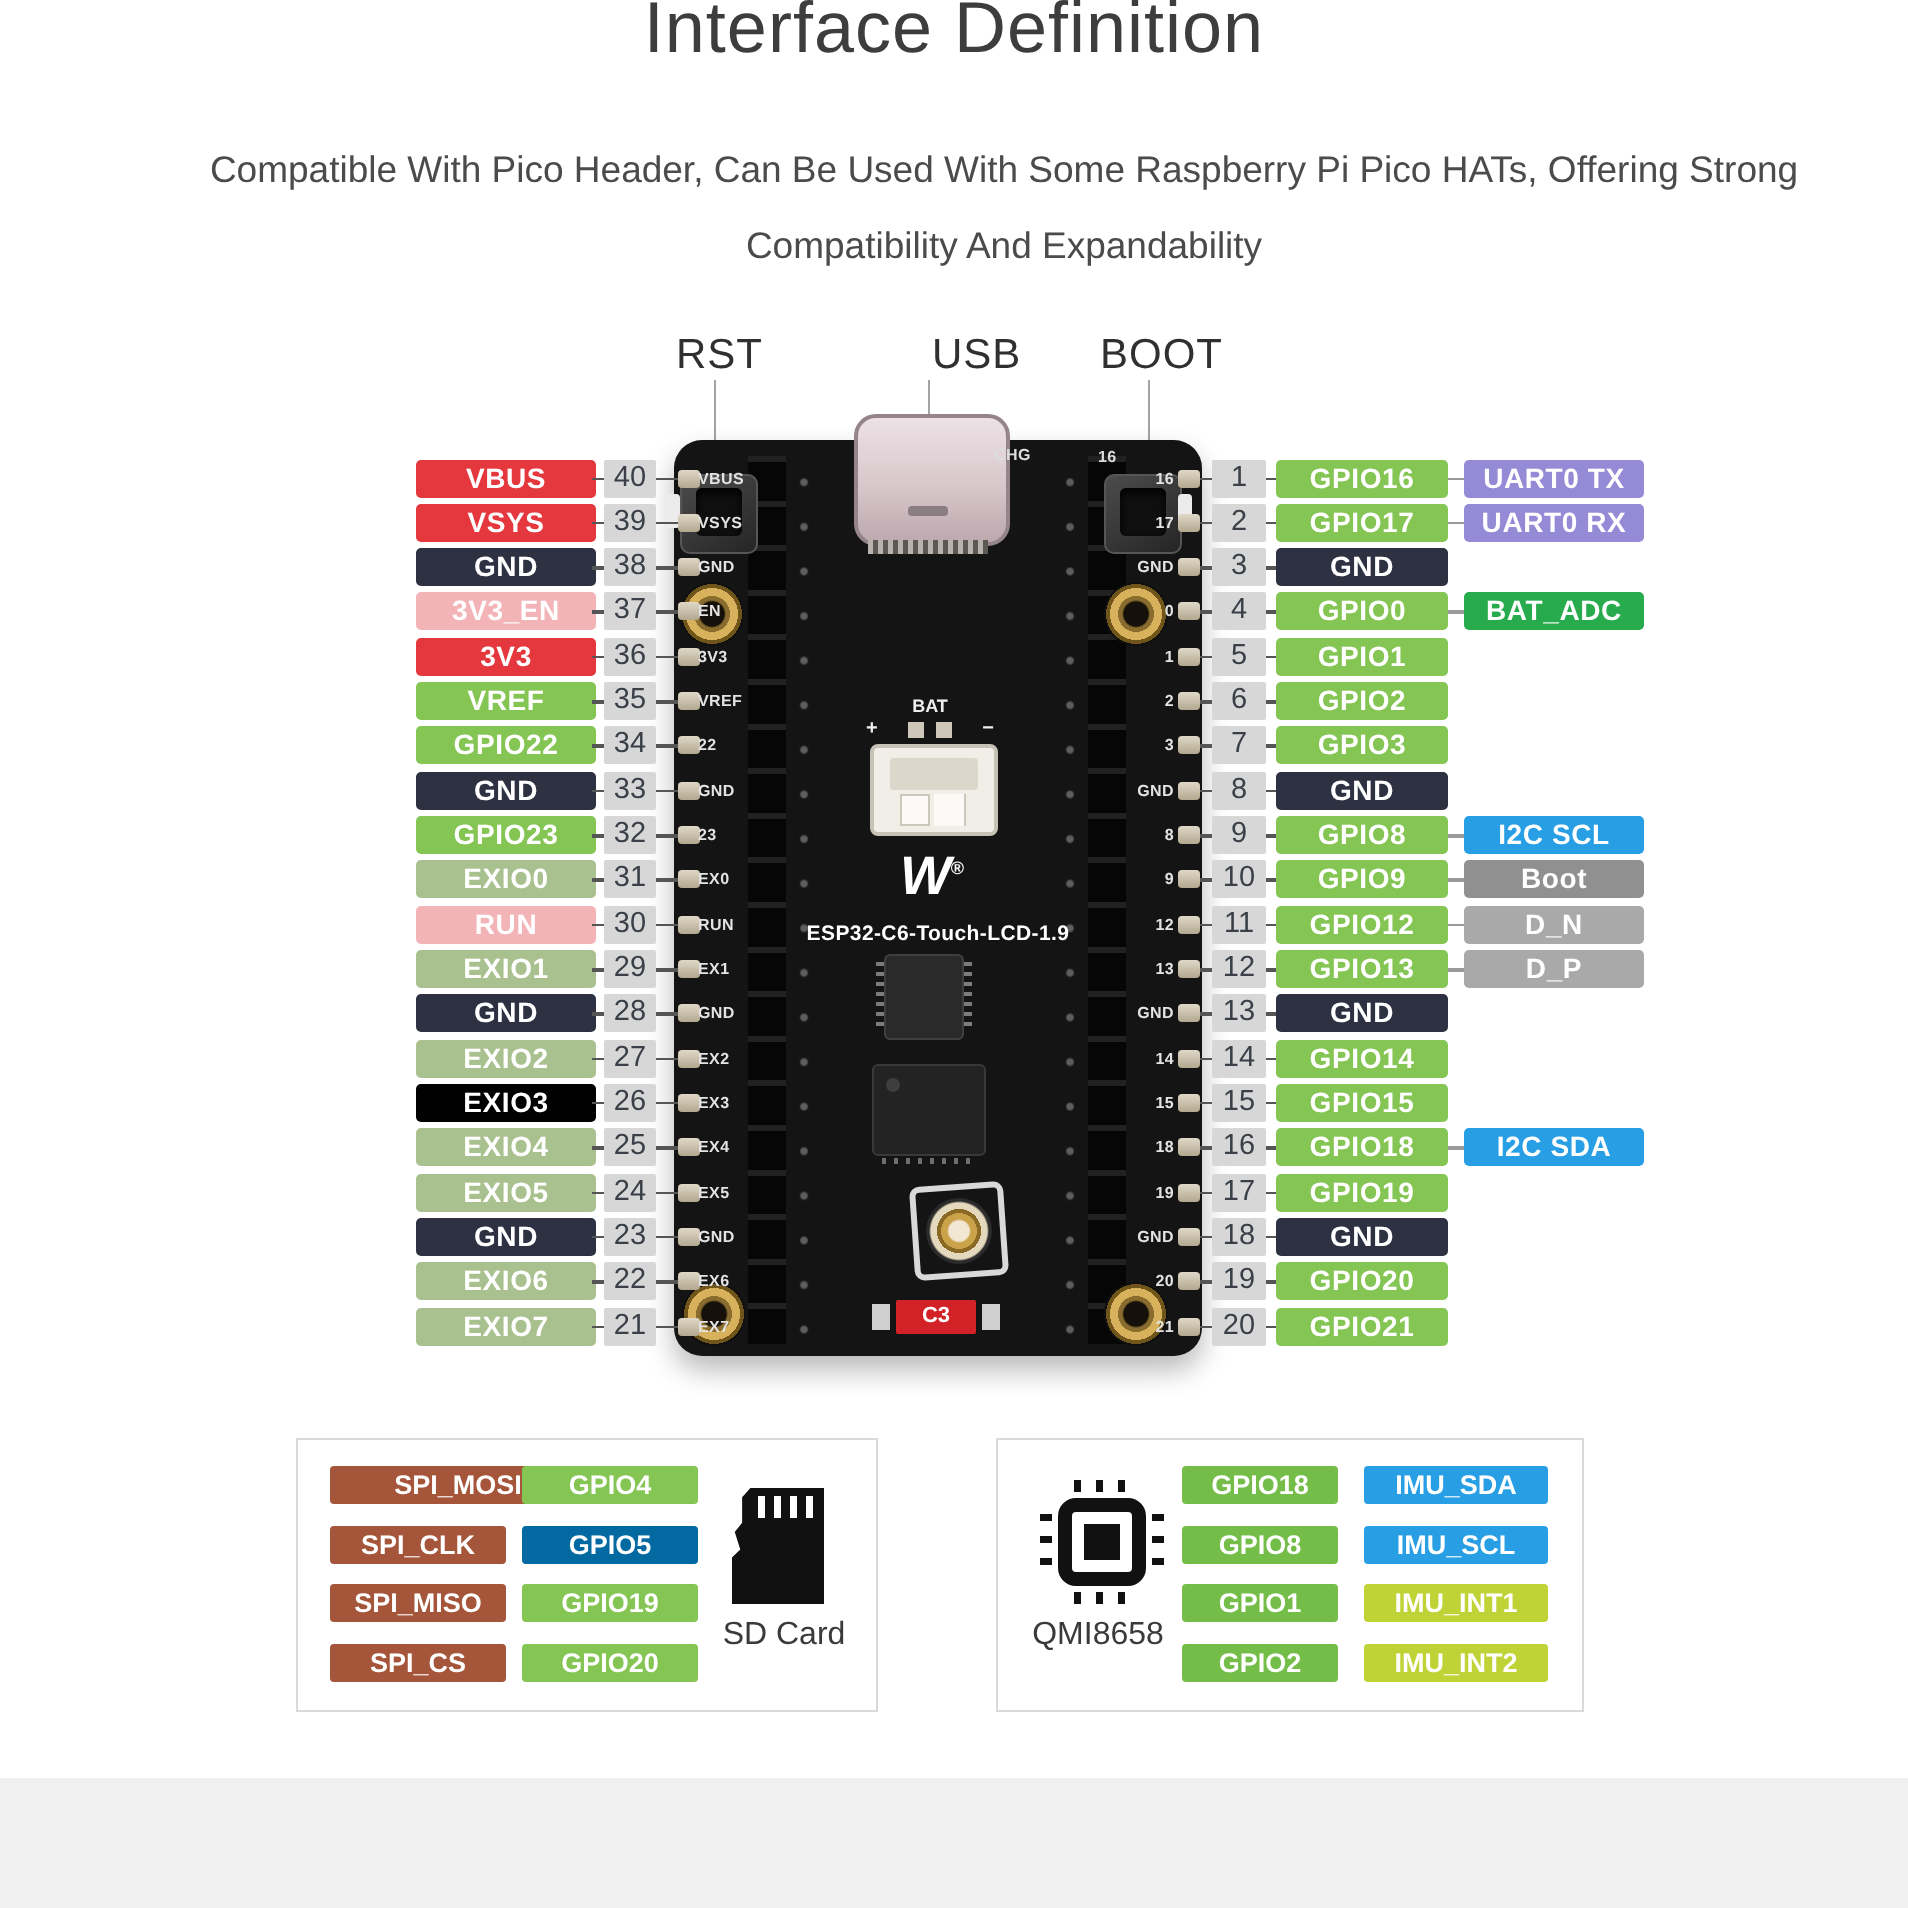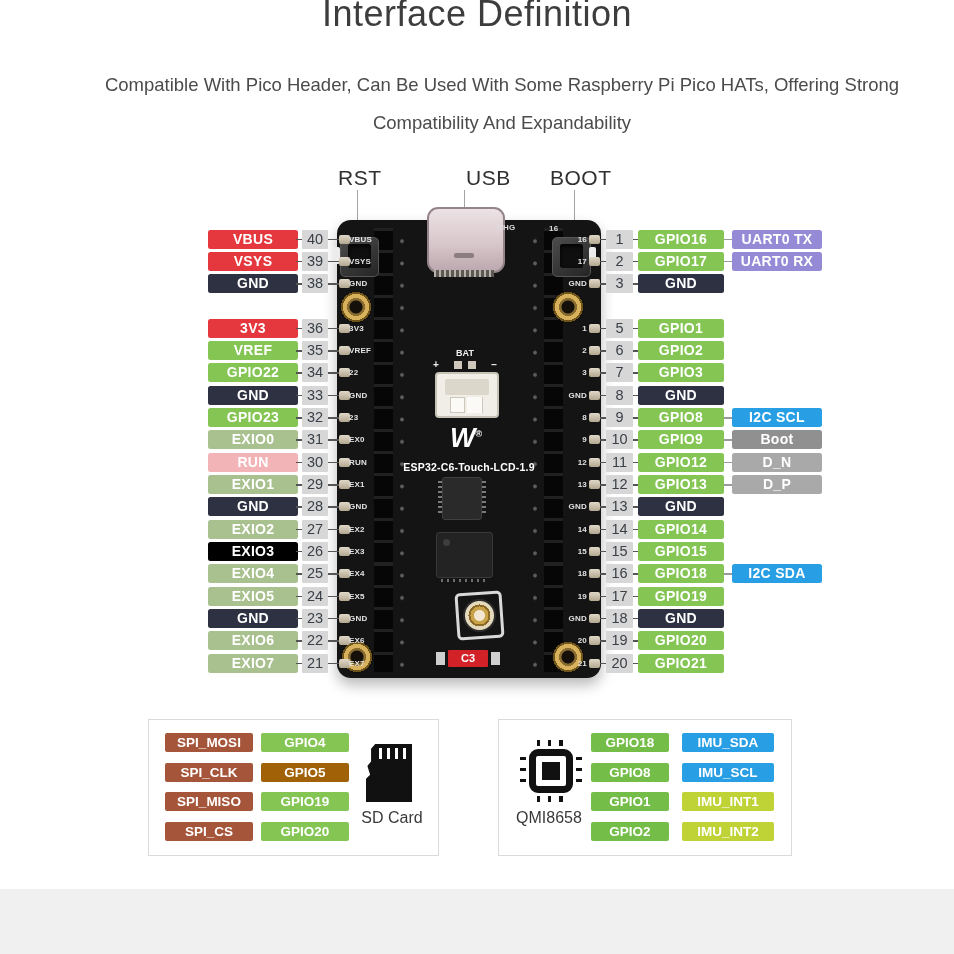--- a/index.html
+++ b/index.html
@@ -215,20 +215,36 @@
         <div class="line lb"></div>
         <div class="pad padl"></div>
         <div class="silk silkl">GND</div>
         <div class="silk silkr">GND</div>
         <div class="pad padr"></div>
         <div class="line ra"></div>
         <div class="numchip rn">3</div>
         <div class="line rb"></div>
         <div class="pbox rl" style="background: rgb(45, 49, 66);">GND</div>
       </div>
+      <div class="pin-row" style="top: 296.46px;">
+        <div class="pbox pl" style="background: rgb(243, 180, 184);">3V3_EN</div>
+        <div class="line la"></div>
+        <div class="numchip ln">37</div>
+        <div class="line lb"></div>
+        <div class="pad padl"></div>
+        <div class="silk silkl">EN</div>
+        <div class="silk silkr">0</div>
+        <div class="pad padr"></div>
+        <div class="line ra"></div>
+        <div class="numchip rn">4</div>
+        <div class="line rb"></div>
+        <div class="pbox rl" style="background: rgb(132, 197, 84);">GPIO0</div>
+        <div class="line aa"></div>
+        <div class="pbox al" style="background: rgb(40, 171, 77);">BAT_ADC</div>
+      </div>
       <div class="pin-row" style="top: 318.78px;">
         <div class="pbox pl" style="background: rgb(229, 56, 62);">3V3</div>
         <div class="line la"></div>
         <div class="numchip ln">36</div>
         <div class="line lb"></div>
         <div class="pad padl"></div>
         <div class="silk silkl">3V3</div>
         <div class="silk silkr">1</div>
         <div class="pad padr"></div>
         <div class="line ra"></div>
@@ -453,24 +469,24 @@
         <div class="pad padr"></div>
         <div class="line ra"></div>
         <div class="numchip rn">20</div>
         <div class="line rb"></div>
         <div class="pbox rl" style="background: rgb(132, 197, 84);">GPIO21</div>
       </div>
     </div>
 
   <div class="info-box sd-box">
     <div id="sd-rows">
-        <div class="mini sd-sig" style="top: 13px; background: rgb(165, 85, 58);">SPI_MOSI</div>
+        <div class="mini sd-sig" style="top: 13px; background: rgb(165, 85, 58); padding-left: 20px;">SPI_MOSI</div>
         <div class="mini sd-gpio" style="top: 13px; background: rgb(132, 197, 84);">GPIO4</div>
         <div class="mini sd-sig" style="top: 42.5px; background: rgb(165, 85, 58);">SPI_CLK</div>
-        <div class="mini sd-gpio" style="top: 42.5px; background: #a16207;">GPIO5</div>
+        <div class="mini sd-gpio" style="top: 42.5px; background: #0369a1;">GPIO5</div>
         <div class="mini sd-sig" style="top: 72px; background: rgb(165, 85, 58);">SPI_MISO</div>
         <div class="mini sd-gpio" style="top: 72px; background: rgb(132, 197, 84);">GPIO19</div>
         <div class="mini sd-sig" style="top: 101.5px; background: rgb(165, 85, 58);">SPI_CS</div>
         <div class="mini sd-gpio" style="top: 101.5px; background: rgb(132, 197, 84);">GPIO20</div>
       </div>
     <div class="sd-icon">
         <div class="sd-stripes"></div>
       </div>
     <div class="box-caption sd-caption">SD Card</div>
   </div>

